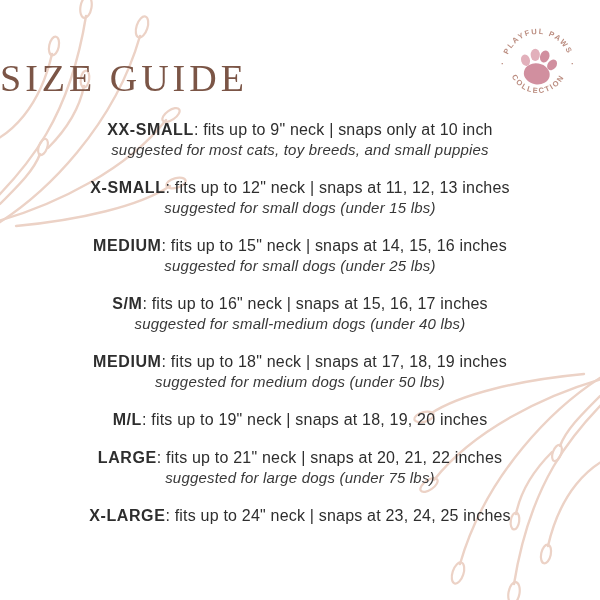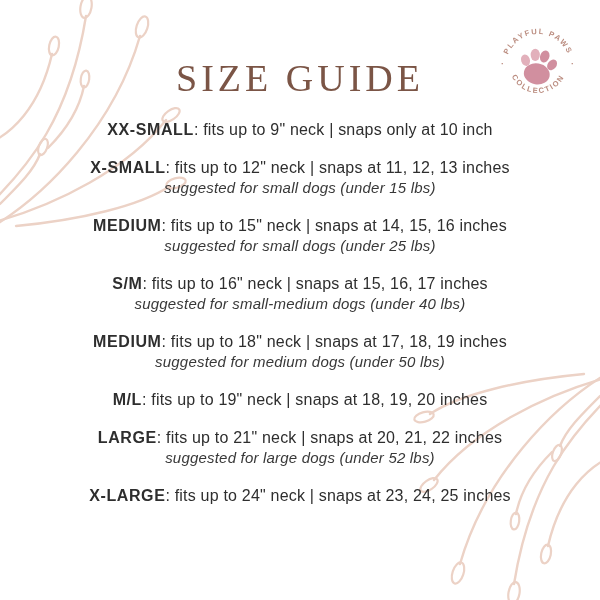--- a/index.html
+++ b/index.html
@@ -21,21 +21,21 @@
     overflow:hidden;
   }
   .branch{position:absolute;pointer-events:none;}
   .branch-tl{top:-6px;left:-10px;width:198px;height:238px;}
   .branch-br{bottom:-6px;right:-10px;width:198px;height:238px;transform:rotate(180deg);}
   .branch path{stroke:var(--branch);stroke-width:2.4;fill:none;stroke-linecap:round;}
   .branch ellipse{stroke:var(--branch);stroke-width:2.2;fill:none;}
 
   .page-title{
     position:absolute;top:56px;left:0;right:0;
-    text-align:center;
+    text-align:left;
     font-family:"Liberation Serif", serif;
     font-weight:400;
     font-size:38px;
     letter-spacing:4px;
     color:var(--title);
   }
 
   .logo{position:absolute;top:20px;right:18px;width:88px;height:88px;}
   .logo text{fill:var(--logo-text);font-family:"Liberation Sans", sans-serif;}
   .arc-text{font-size:7.6px;font-weight:700;letter-spacing:1.6px;}
@@ -122,20 +122,21 @@
     <ellipse cx="-13.5" cy="-4.5" rx="4.4" ry="5.8" transform="rotate(-28 -13.5 -4.5)" fill="var(--paw-light)"></ellipse>
     <ellipse cx="-4.8" cy="-11.5" rx="4.6" ry="6.2" transform="rotate(-10 -4.8 -11.5)" fill="var(--paw-light)"></ellipse>
     <ellipse cx="4.8" cy="-11.5" rx="4.6" ry="6.2" transform="rotate(10 4.8 -11.5)" fill="var(--paw-dark)"></ellipse>
     <ellipse cx="13.5" cy="-4.5" rx="4.4" ry="5.8" transform="rotate(28 13.5 -4.5)" fill="var(--paw-dark)"></ellipse>
   </g>
 </svg>
 
 <div class="size-list">
   <div class="size-row">
     <div class="size-line"><span class="size-label">XX-SMALL</span><span class="size-desc">: fits up to 9" neck | snaps only at 10 inch</span></div>
+    <div class="size-note">suggested for most cats, toy breeds, and small puppies</div>
   </div>
 
   <div class="size-row">
     <div class="size-line"><span class="size-label">X-SMALL</span><span class="size-desc">: fits up to 12" neck | snaps at 11, 12, 13 inches</span></div>
     <div class="size-note">suggested for small dogs (under 15 lbs)</div>
   </div>
 
   <div class="size-row">
     <div class="size-line"><span class="size-label">MEDIUM</span><span class="size-desc">: fits up to 15" neck | snaps at 14, 15, 16 inches</span></div>
     <div class="size-note">suggested for small dogs (under 25 lbs)</div>
@@ -150,19 +151,19 @@
     <div class="size-line"><span class="size-label">MEDIUM</span><span class="size-desc">: fits up to 18" neck | snaps at 17, 18, 19 inches</span></div>
     <div class="size-note">suggested for medium dogs (under 50 lbs)</div>
   </div>
 
   <div class="size-row">
     <div class="size-line"><span class="size-label">M/L</span><span class="size-desc">: fits up to 19" neck | snaps at 18, 19, 20 inches</span></div>
   </div>
 
   <div class="size-row">
     <div class="size-line"><span class="size-label">LARGE</span><span class="size-desc">: fits up to 21" neck | snaps at 20, 21, 22 inches</span></div>
-    <div class="size-note">suggested for large dogs (under 52 lbs)</div>
+    <div class="size-note">suggested for large dogs (under 75 lbs)</div>
   </div>
 
   <div class="size-row">
     <div class="size-line"><span class="size-label">X-LARGE</span><span class="size-desc">: fits up to 24" neck | snaps at 23, 24, 25 inches</span></div>
   </div>
 </div>
 
 </body></html>

